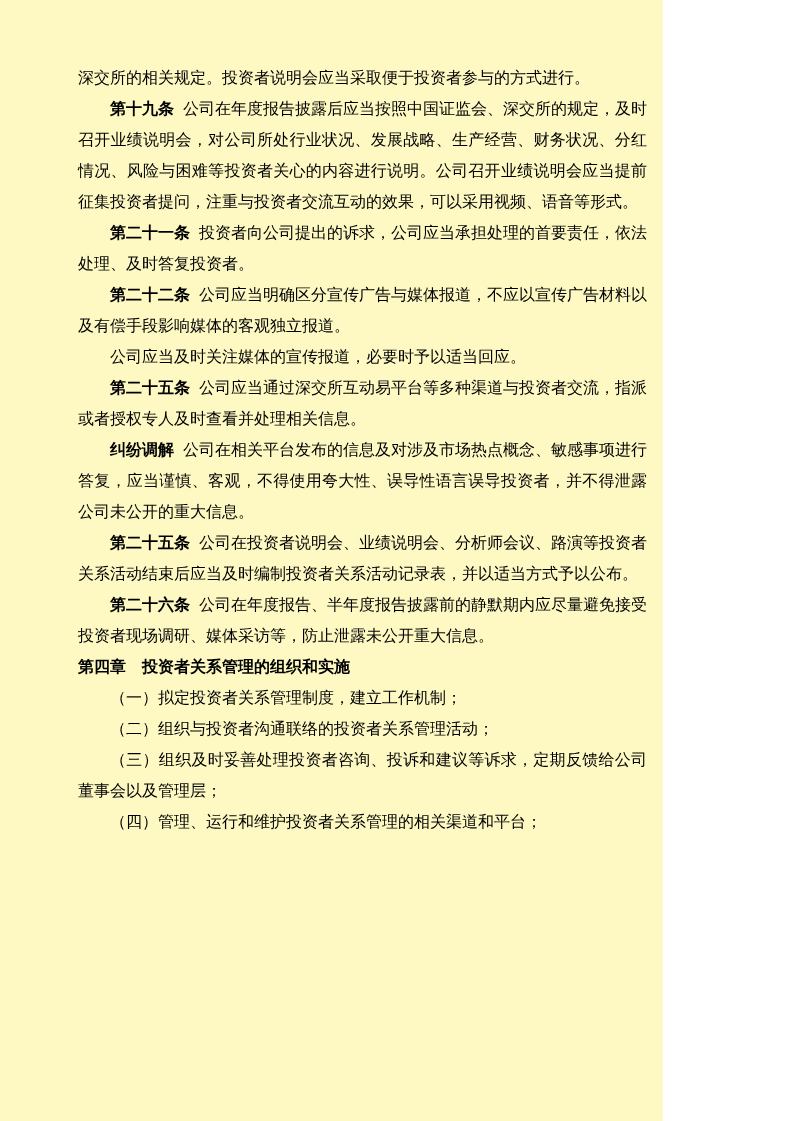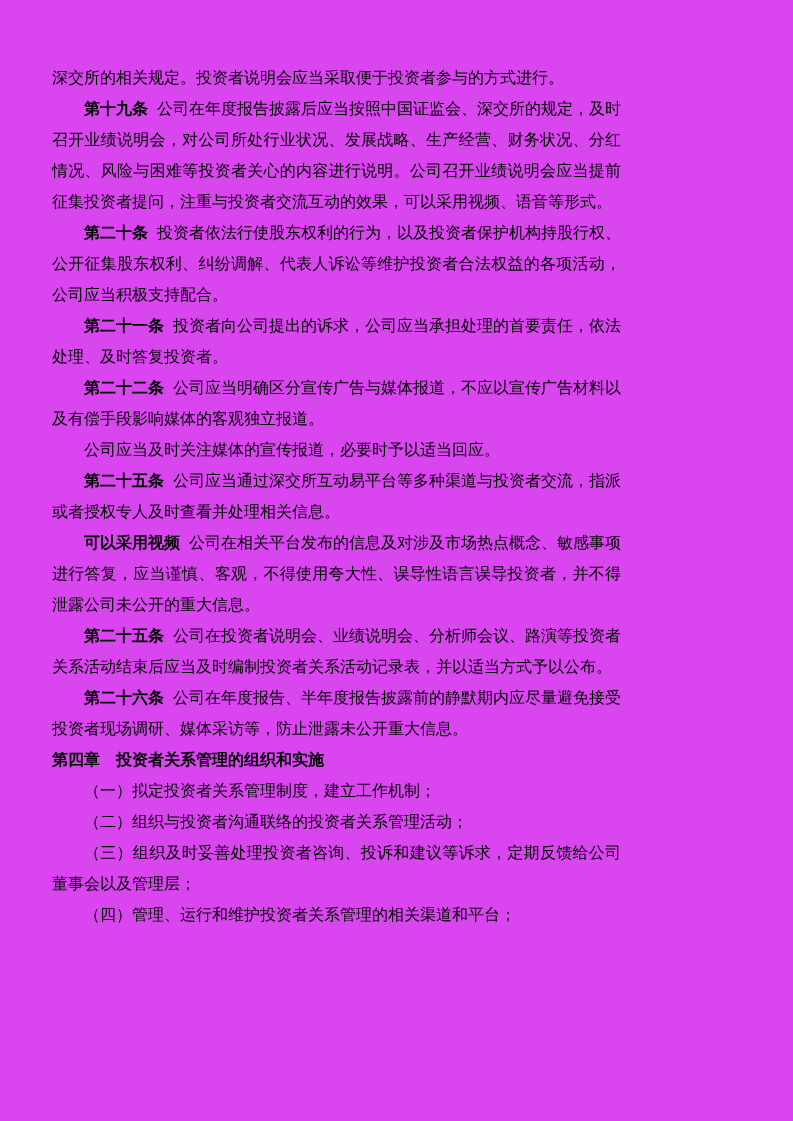--- a/index.html
+++ b/index.html
@@ -2,25 +2,25 @@
 <html><head>
 <meta charset="utf-8">
 <style>
   html, body {
     margin: 0;
     padding: 0;
     background: #ffffff;
   }
   .page {
     position: relative;
-    width: 793px;
+    width: 663px;
     height: 1121px;
-    background: #d946ef;
+    background: #fef9c3;
     box-sizing: border-box;
-    padding: 62px 104px 0 52px;
+    padding: 62px 104px 0 78px;
     overflow: hidden;
   }
   .doc-body {
     width: 569px;
   }
   .doc-body p {
     margin: 0;
     font-family: "Liberation Serif", "DejaVu Serif", serif;
     font-size: 16px;
     line-height: 31px;
@@ -45,26 +45,25 @@
     margin-right: 9px;
   }
 </style>
 </head>
 <body>
 
 <div class="page">
   <div class="doc-body">
       <p class="continuation">深交所的相关规定。投资者说明会应当采取便于投资者参与的方式进行。</p>
       <p class="article"><span class="lead">第十九条</span>公司在年度报告披露后应当按照中国证监会、深交所的规定，及时召开业绩说明会，对公司所处行业状况、发展战略、生产经营、财务状况、分红情况、风险与困难等投资者关心的内容进行说明。公司召开业绩说明会应当提前征集投资者提问，注重与投资者交流互动的效果，可以采用视频、语音等形式。</p>
-      <p class="article"><span class="lead">第二十条</span>投资者依法行使股东权利的行为，以及投资者保护机构持股行权、公开征集股东权利、纠纷调解、代表人诉讼等维护投资者合法权益的各项活动，公司应当积极支持配合。</p>
       <p class="article"><span class="lead">第二十一条</span>投资者向公司提出的诉求，公司应当承担处理的首要责任，依法处理、及时答复投资者。</p>
       <p class="article"><span class="lead">第二十二条</span>公司应当明确区分宣传广告与媒体报道，不应以宣传广告材料以及有偿手段影响媒体的客观独立报道。</p>
       <p class="paragraph">公司应当及时关注媒体的宣传报道，必要时予以适当回应。</p>
       <p class="article"><span class="lead">第二十五条</span>公司应当通过深交所互动易平台等多种渠道与投资者交流，指派或者授权专人及时查看并处理相关信息。</p>
-      <p class="article"><span class="lead">可以采用视频</span>公司在相关平台发布的信息及对涉及市场热点概念、敏感事项进行答复，应当谨慎、客观，不得使用夸大性、误导性语言误导投资者，并不得泄露公司未公开的重大信息。</p>
+      <p class="article"><span class="lead">纠纷调解</span>公司在相关平台发布的信息及对涉及市场热点概念、敏感事项进行答复，应当谨慎、客观，不得使用夸大性、误导性语言误导投资者，并不得泄露公司未公开的重大信息。</p>
       <p class="article"><span class="lead">第二十五条</span>公司在投资者说明会、业绩说明会、分析师会议、路演等投资者关系活动结束后应当及时编制投资者关系活动记录表，并以适当方式予以公布。</p>
       <p class="article"><span class="lead">第二十六条</span>公司在年度报告、半年度报告披露前的静默期内应尽量避免接受投资者现场调研、媒体采访等，防止泄露未公开重大信息。</p>
       <p class="chapter-heading">第四章　投资者关系管理的组织和实施</p>
       <p class="list-item">（一）拟定投资者关系管理制度，建立工作机制；</p>
       <p class="list-item">（二）组织与投资者沟通联络的投资者关系管理活动；</p>
       <p class="list-item">（三）组织及时妥善处理投资者咨询、投诉和建议等诉求，定期反馈给公司董事会以及管理层；</p>
       <p class="list-item">（四）管理、运行和维护投资者关系管理的相关渠道和平台；</p>
     </div>
 </div>
 

